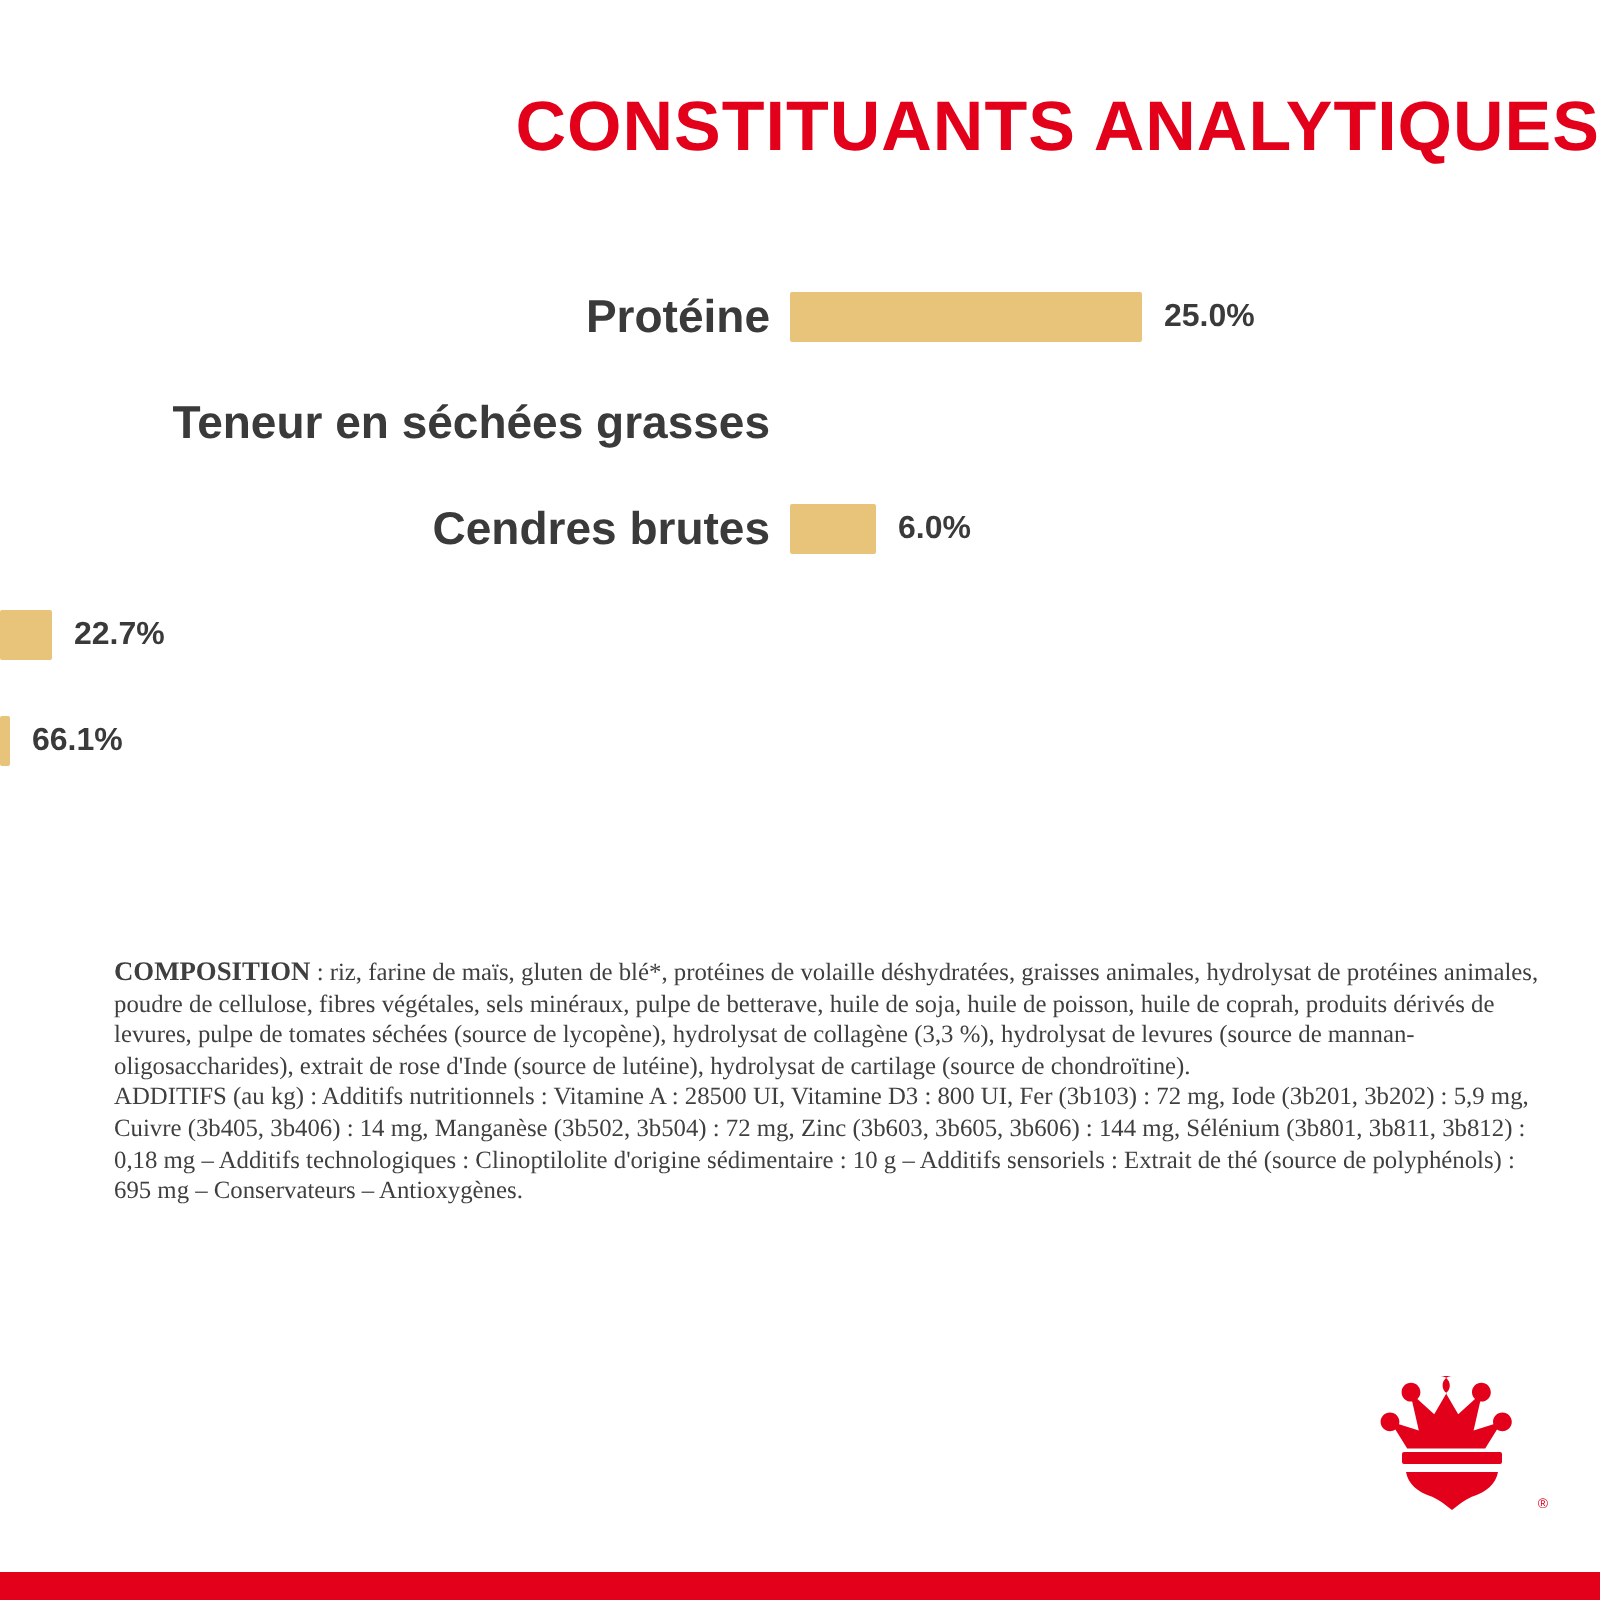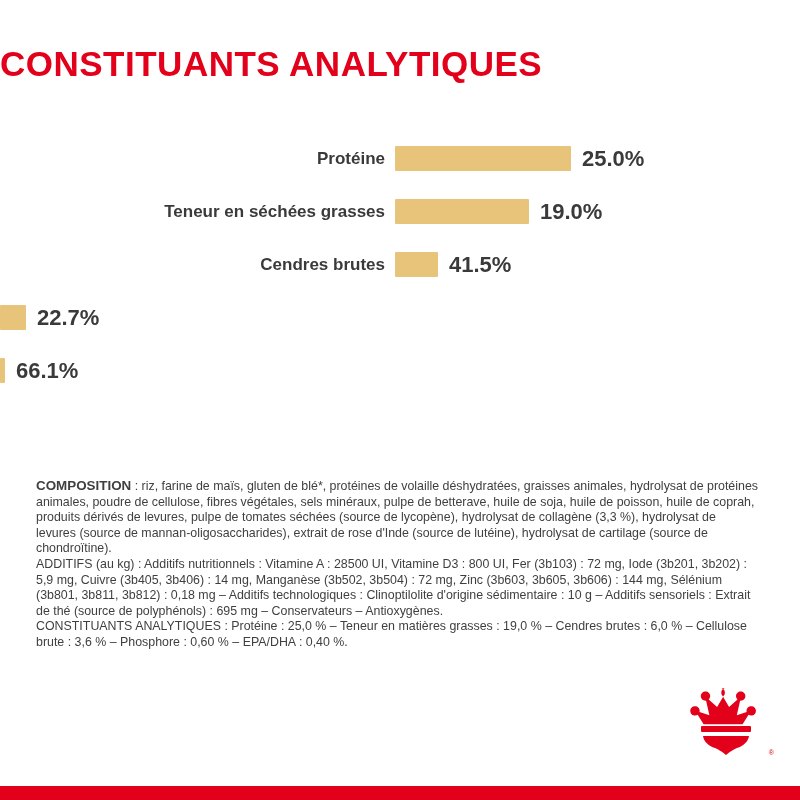--- a/index.html
+++ b/index.html
@@ -21,21 +21,21 @@
     height: 800px;
     box-sizing: border-box;
   }
 
   
   .chart-title {
     position: absolute;
     top: 44px;
     left: 0;
     width: 800px;
-    text-align: left;
+    text-align: right;
     font-size: 35px;
     font-weight: bold;
     letter-spacing: 0.5px;
     color: #e2001a;
     font-family: "Liberation Sans", sans-serif;
   }
 
   
   .chart {
     position: absolute;
@@ -46,55 +46,55 @@
   .bar-row {
     display: flex;
     align-items: center;
     height: 53px;
   }
   .bar-label {
     width: 395px;
     text-align: right;
     padding-right: 10px;
     box-sizing: border-box;
-    font-size: 17px;
+    font-size: 23px;
     font-weight: bold;
     color: #3a3a3a;
     white-space: nowrap;
     font-family: "Liberation Sans", sans-serif;
   }
   .bar-wrap {
     display: flex;
     align-items: center;
     flex: 1 1 auto;
   }
   .bar {
     height: 25px;
     background: #e8c37a;
     border-radius: 1px;
   }
   .bar-value {
-    font-size: 22px;
+    font-size: 16px;
     font-weight: bold;
     color: #3a3a3a;
     margin-left: 11px;
     white-space: nowrap;
     font-family: "Liberation Sans", sans-serif;
   }
 
   
   .composition {
     position: absolute;
     top: 478px;
-    left: 36px;
+    left: 57px;
     width: 722px;
     font-size: 12.4px;
     line-height: 15.6px;
     color: #3f3f3f;
-    font-family: Liberation Sans, sans-serif;
+    font-family: Liberation Serif, serif;
   }
   .composition p {
     margin: 0 0 0 0;
   }
   .composition .lead {
     font-weight: bold;
     font-size: 13.4px;
   }
   .composition .para {
     margin-top: 0px;
@@ -142,31 +142,27 @@
     <div class="bar-row">
       <div class="bar-label">Protéine</div>
       <div class="bar-wrap">
         <div class="bar" style="width:176px"></div>
         <div class="bar-value">25.0%</div>
       </div>
     </div>
 
     <div class="bar-row">
       <div class="bar-label">Teneur en séchées grasses</div>
-      <div class="bar-wrap">
-        <div class="bar" style="width:134px"></div>
-        <div class="bar-value">19.0%</div>
-      </div>
     </div>
 
     <div class="bar-row">
       <div class="bar-label">Cendres brutes</div>
       <div class="bar-wrap">
         <div class="bar" style="width:43px"></div>
-        <div class="bar-value">41.5%</div>
+        <div class="bar-value">6.0%</div>
       </div>
     </div>
 
     <div class="bar-row">
       <div class="bar-wrap">
         <div class="bar" style="width:26px"></div>
         <div class="bar-value">22.7%</div>
       </div>
     </div>
 
@@ -176,21 +172,20 @@
         <div class="bar-value">66.1%</div>
       </div>
     </div>
 
 
   </div>
 
   <div class="composition">
     <p class="para"><span class="lead">COMPOSITION</span><span> : riz, farine de maïs, gluten de blé*, protéines de volaille déshydratées, graisses animales, hydrolysat de protéines animales, poudre de cellulose, fibres végétales, sels minéraux, pulpe de betterave, huile de soja, huile de poisson, huile de coprah, produits dérivés de levures, pulpe de tomates séchées (source de lycopène), hydrolysat de collagène (3,3 %), hydrolysat de levures (source de mannan-oligosaccharides), extrait de rose d'Inde (source de lutéine), hydrolysat de cartilage (source de chondroïtine).</span></p>
     <p class="para">ADDITIFS (au kg) : Additifs nutritionnels : Vitamine A : 28500 UI, Vitamine D3 : 800 UI, Fer (3b103) : 72 mg, Iode (3b201, 3b202) : 5,9 mg, Cuivre (3b405, 3b406) : 14 mg, Manganèse (3b502, 3b504) : 72 mg, Zinc (3b603, 3b605, 3b606) : 144 mg, Sélénium (3b801, 3b811, 3b812) : 0,18 mg – Additifs technologiques : Clinoptilolite d'origine sédimentaire : 10 g – Additifs sensoriels : Extrait de thé (source de polyphénols) : 695 mg – Conservateurs – Antioxygènes.</p>
-    <p class="para">CONSTITUANTS ANALYTIQUES : Protéine : 25,0 % – Teneur en matières grasses : 19,0 % – Cendres brutes : 6,0 % – Cellulose brute : 3,6 % – Phosphore : 0,60 % – EPA/DHA : 0,40 %.</p>
   </div>
 
   <div class="logo">
     <svg width="84" height="74" viewBox="0 0 84 74" xmlns="http://www.w3.org/2000/svg" aria-hidden="true">
       <g fill="#e2001a">
         <path d="M42 4 c-2.6 0 -4.7 2.1 -4.7 4.7 0 1.6 0.8 3 2 3.8 l-6.2 10.6 -8.4 -7.6 c0.9 -0.9 1.5 -2.1 1.5 -3.4 0 -2.6 -2.1 -4.7 -4.7 -4.7 -2.6 0 -4.7 2.1 -4.7 4.7 0 2.6 2.1 4.7 4.7 4.7 0.2 0 0.4 0 0.6 -0.1 l3.3 14.6 -9.9 -3.2 c0.1 -0.4 0.2 -0.8 0.2 -1.2 0 -2.6 -2.1 -4.7 -4.7 -4.7 -2.6 0 -4.7 2.1 -4.7 4.7 0 2.6 2.1 4.7 4.7 4.7 1 0 1.9 -0.3 2.7 -0.8 l5.9 9.5 h39 l5.9 -9.5 c0.8 0.5 1.7 0.8 2.7 0.8 2.6 0 4.7 -2.1 4.7 -4.7 0 -2.6 -2.1 -4.7 -4.7 -4.7 -2.6 0 -4.7 2.1 -4.7 4.7 0 0.4 0.1 0.8 0.2 1.2 l-9.9 3.2 3.3 -14.6 c0.2 0.1 0.4 0.1 0.6 0.1 2.6 0 4.7 -2.1 4.7 -4.7 0 -2.6 -2.1 -4.7 -4.7 -4.7 -2.6 0 -4.7 2.1 -4.7 4.7 0 1.3 0.6 2.5 1.5 3.4 l-8.4 7.6 -6.2 -10.6 c1.2 -0.8 2 -2.2 2 -3.8 0 -2.6 -2.1 -4.7 -4.7 -4.7 z"></path>
         <rect x="17" y="42" width="50" height="6" rx="1"></rect>
         <path d="M19 52 h46 c-1 6 -6 10 -12 12 -3 1 -6 3 -11 7 -5 -4 -8 -6 -11 -7 -6 -2 -11 -6 -12 -12 z"></path>
       </g>
     </svg>

